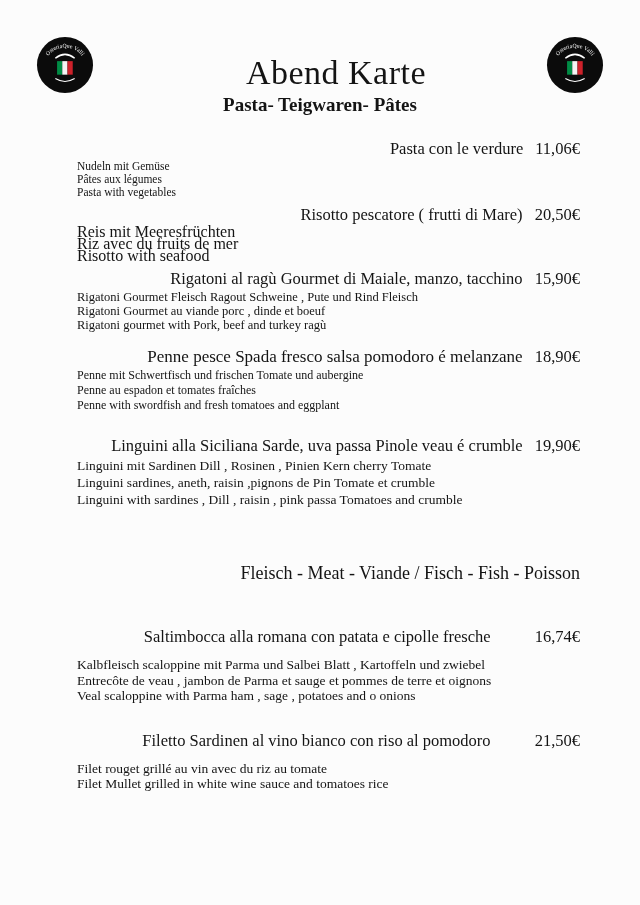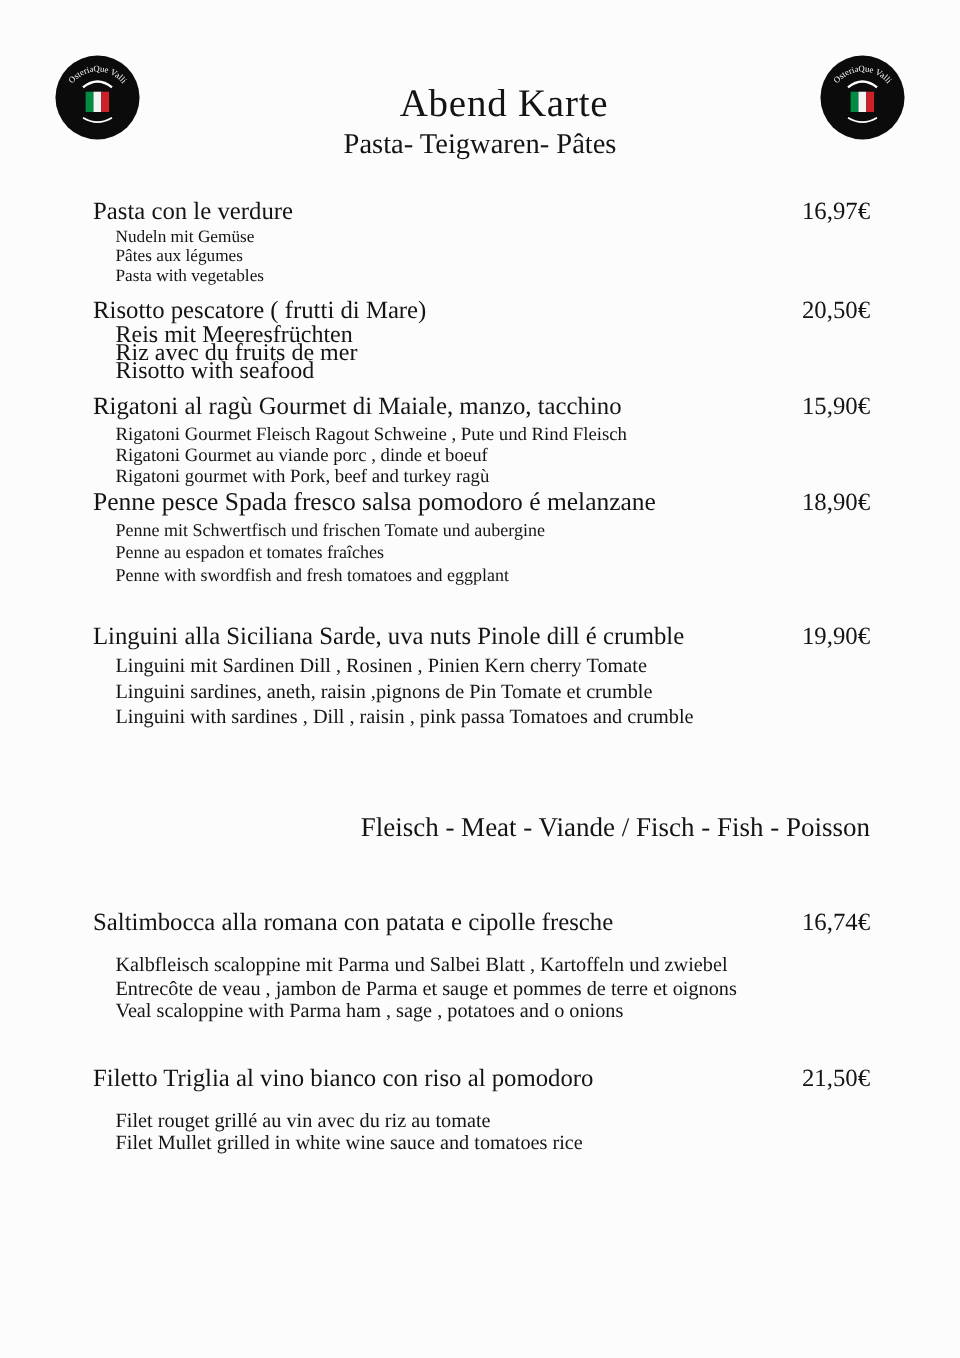--- a/index.html
+++ b/index.html
@@ -10,39 +10,39 @@
     font-family:"Liberation Serif", serif;
     color:#141414;
     position:relative;
     overflow:hidden;
     margin:0;
   }
   .logo { position:absolute; width:58px; height:58px; top:36px; }
   .logo.left { left:36px; }
   .logo.right { right:36px; }
   header { text-align:center; padding-top:54px; }
-  .title { font-size:26px; font-weight:normal; letter-spacing:.5px;padding-left:32px; }
-  .subtitle { font-size:19px; font-weight:normal; margin-top:2px; }
+  .title { font-size:34px; font-weight:normal; letter-spacing:.5px;padding-left:32px; }
+  .subtitle { font-size:19px; font-weight:bold; margin-top:2px; }
   .items { padding:22px 60px 0 62px; }
   .menu-item { }
-  .item-head { display:flex; justify-content:space-between; align-items:baseline; }
+  .item-head { display:flex; justify-content:flex-end; align-items:baseline; }
   .item-name { font-size:16.5px; line-height:22px; }
   .item-price { font-size:16.5px; white-space:nowrap; padding-left:12px; }
   .item-desc { padding-left:15px; }
 
   .mi-1 .item-desc { font-size:11.5px; line-height:13px; }
   .mi-2 .item-desc { font-size:16px; line-height:12px; }
   .mi-3 .item-desc { font-size:12.5px; line-height:14px; }
   .mi-4 .item-desc { font-size:12px;   line-height:15px; }
   .mi-5 .item-desc { font-size:13.5px; line-height:17px; }
   .mi-6 .item-desc, .mi-7 .item-desc { font-size:13.5px; line-height:15.5px; }
 
   .mi-1 { margin-bottom:5px; }
   .mi-2 { margin-bottom:6px; }
-  .mi-3 { }
+  .mi-3 { margin-bottom:14px; }
   .mi-4 { margin-bottom:22px; }
   .mi-4 .item-name { font-size:17px; }
   .mi-5 { margin-bottom:0; }
   .mi-6 { margin-bottom:26px; }
   .mi-6 .item-head, .mi-7 .item-head { margin-bottom:9px;gap:32px; }
 
   .section-header {
     margin-top:55px; margin-bottom:42px;
     text-align:right;
     font-size:18px; font-weight:normal;
@@ -86,21 +86,21 @@
   <header>
     <h1 class="title">Abend Karte</h1>
     <h2 class="subtitle">Pasta- Teigwaren- Pâtes</h2>
   </header>
 
   <main class="items">
 
     <div class="menu-item mi-1">
       <div class="item-head">
         <span class="item-name">Pasta con le verdure</span>
-        <span class="item-price">16,97€</span>
+        <span class="item-price">11,06€</span>
       </div>
       <div class="item-desc">Nudeln mit Gemüse</div>
       <div class="item-desc">Pâtes aux légumes</div>
       <div class="item-desc">Pasta with vegetables</div>
     </div>
 
     <div class="menu-item mi-2">
       <div class="item-head">
         <span class="item-name">Risotto pescatore ( frutti di Mare)</span>
         <span class="item-price">20,50€</span>
@@ -125,21 +125,21 @@
         <span class="item-name">Penne pesce Spada fresco salsa pomodoro é melanzane</span>
         <span class="item-price">18,90€</span>
       </div>
       <div class="item-desc">Penne mit Schwertfisch und frischen Tomate und aubergine</div>
       <div class="item-desc">Penne au espadon et tomates fraîches</div>
       <div class="item-desc">Penne with swordfish and fresh tomatoes and eggplant</div>
     </div>
 
     <div class="menu-item mi-5">
       <div class="item-head">
-        <span class="item-name">Linguini alla Siciliana Sarde, uva nuts Pinole dill é crumble</span>
+        <span class="item-name">Linguini alla Siciliana Sarde, uva passa Pinole veau é crumble</span>
         <span class="item-price">19,90€</span>
       </div>
       <div class="item-desc">Linguini mit Sardinen Dill , Rosinen , Pinien Kern cherry Tomate</div>
       <div class="item-desc">Linguini sardines, aneth, raisin ,pignons de Pin Tomate et crumble</div>
       <div class="item-desc">Linguini with sardines , Dill , raisin , pink passa Tomatoes and crumble</div>
     </div>
 
     <h3 class="section-header">Fleisch - Meat  - Viande / Fisch - Fish - Poisson</h3>
 
     <div class="menu-item mi-6">
@@ -147,21 +147,21 @@
         <span class="item-name">Saltimbocca alla romana con patata e cipolle fresche</span>
         <span class="item-price">16,74€</span>
       </div>
       <div class="item-desc">Kalbfleisch scaloppine mit Parma und Salbei Blatt , Kartoffeln und zwiebel</div>
       <div class="item-desc">Entrecôte de veau , jambon de Parma et sauge et pommes de terre et oignons</div>
       <div class="item-desc">Veal scaloppine with Parma ham , sage , potatoes and o onions</div>
     </div>
 
     <div class="menu-item mi-7">
       <div class="item-head">
-        <span class="item-name">Filetto Triglia al vino bianco con riso al pomodoro</span>
+        <span class="item-name">Filetto Sardinen al vino bianco con riso al pomodoro</span>
         <span class="item-price">21,50€</span>
       </div>
       <div class="item-desc">Filet  rouget grillé au  vin avec du riz au tomate</div>
       <div class="item-desc">Filet Mullet grilled in white wine sauce and tomatoes rice</div>
     </div>
 
   </main>
 </div>
 
 </body></html>

